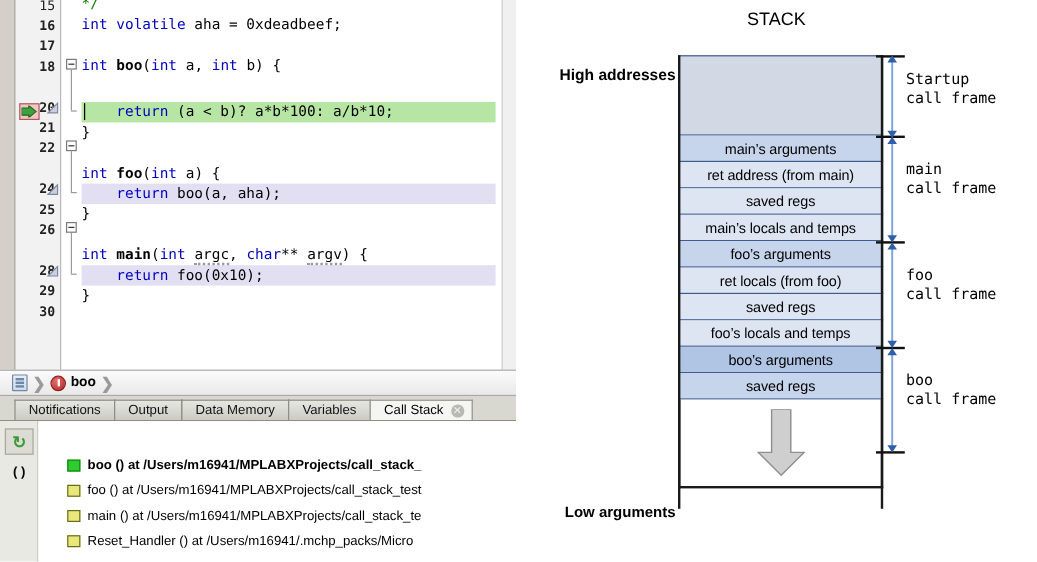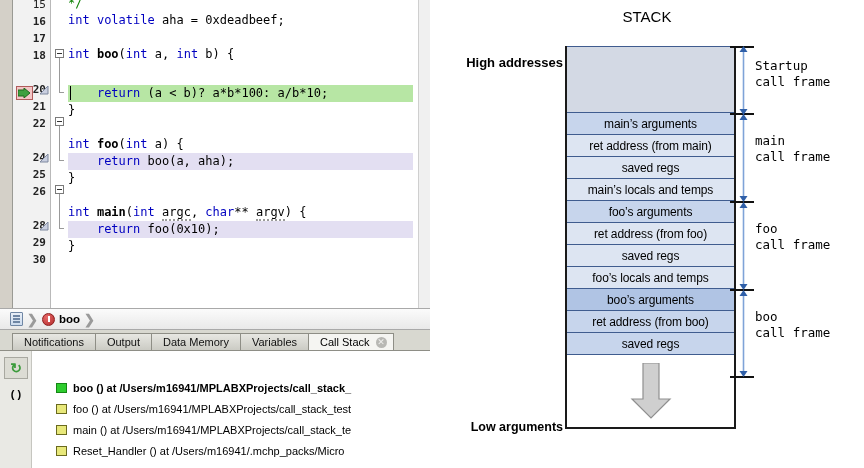--- a/index.html
+++ b/index.html
@@ -354,25 +354,24 @@
     <div id="high-addr">High addresses</div>
     <div id="low-addr">Low arguments</div>
 
     <div id="stackbox">
       <div class="srow first startup"></div>
       <div class="srow tone2">main’s arguments</div>
       <div class="srow tone1">ret address (from main)</div>
       <div class="srow tone1">saved regs</div>
       <div class="srow tone1">main’s locals and temps</div>
       <div class="srow tone2">foo’s arguments</div>
-      <div class="srow tone1">ret address (from foo)</div>
+      <div class="srow tone1">ret locals (from foo)</div>
       <div class="srow tone1">saved regs</div>
       <div class="srow tone1">foo’s locals and temps</div>
       <div class="srow tone3">boo’s arguments</div>
-      <div class="srow tone2">ret address (from boo)</div>
       <div class="srow tone2">saved regs</div>
 
       <div id="emptybox">
         <svg id="down-arrow" width="50" height="56" viewBox="0 0 50 56">
           <polygon points="17,0 33,0 33,36 44,36 25,55 6,36 17,36" fill="#cfcfcf" stroke="#8f8f8f" stroke-width="1.2"></polygon>
         </svg>
       </div>
     </div>
     <div id="stack-outline-sides"></div>
 

